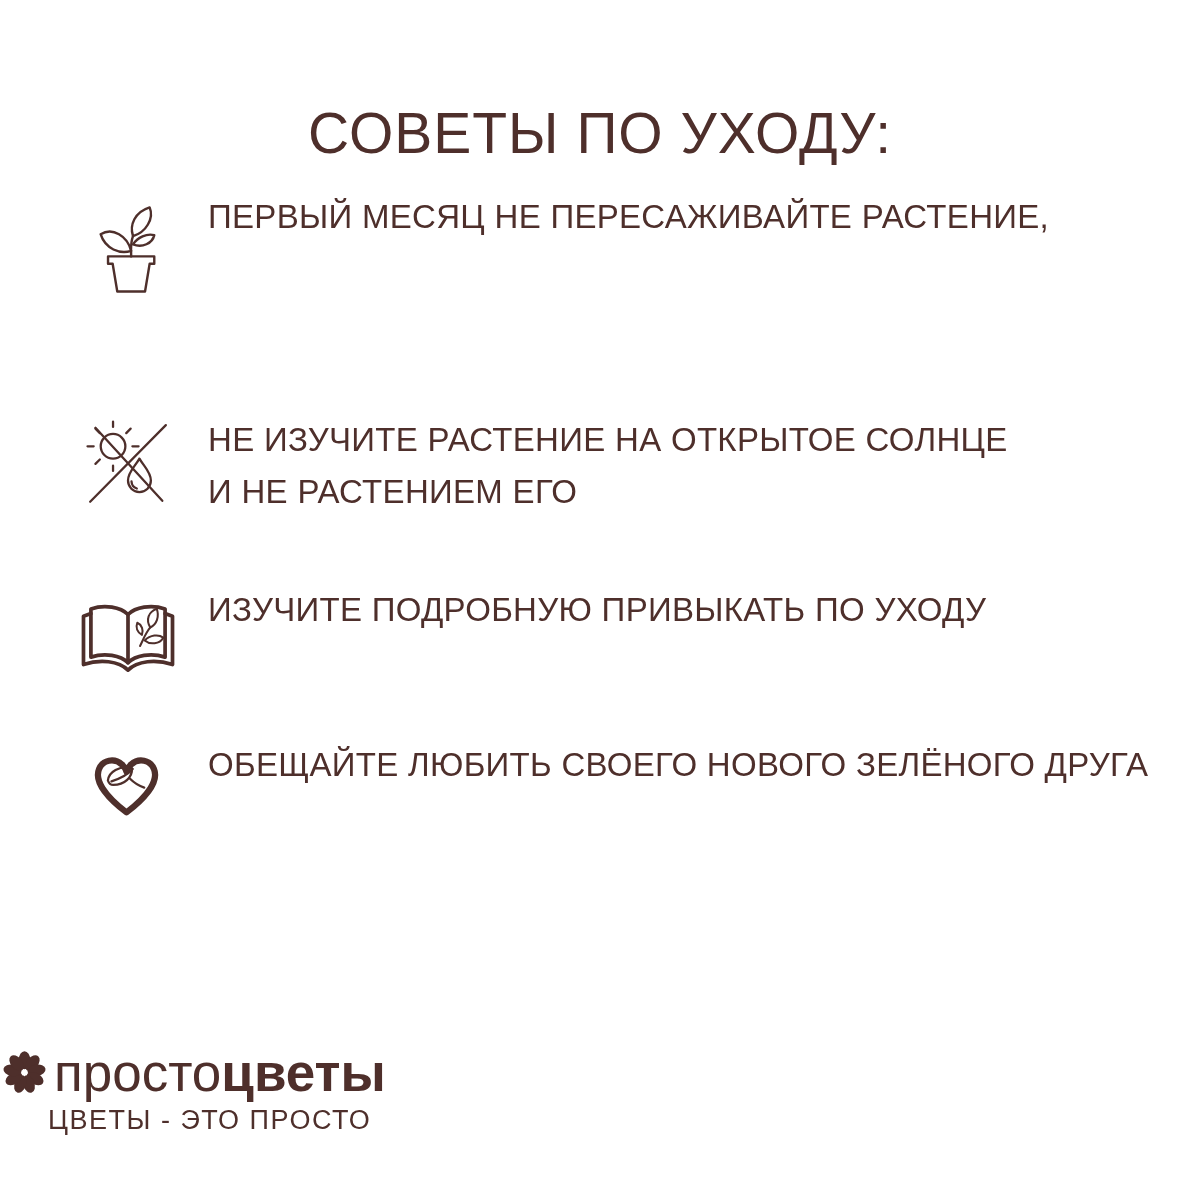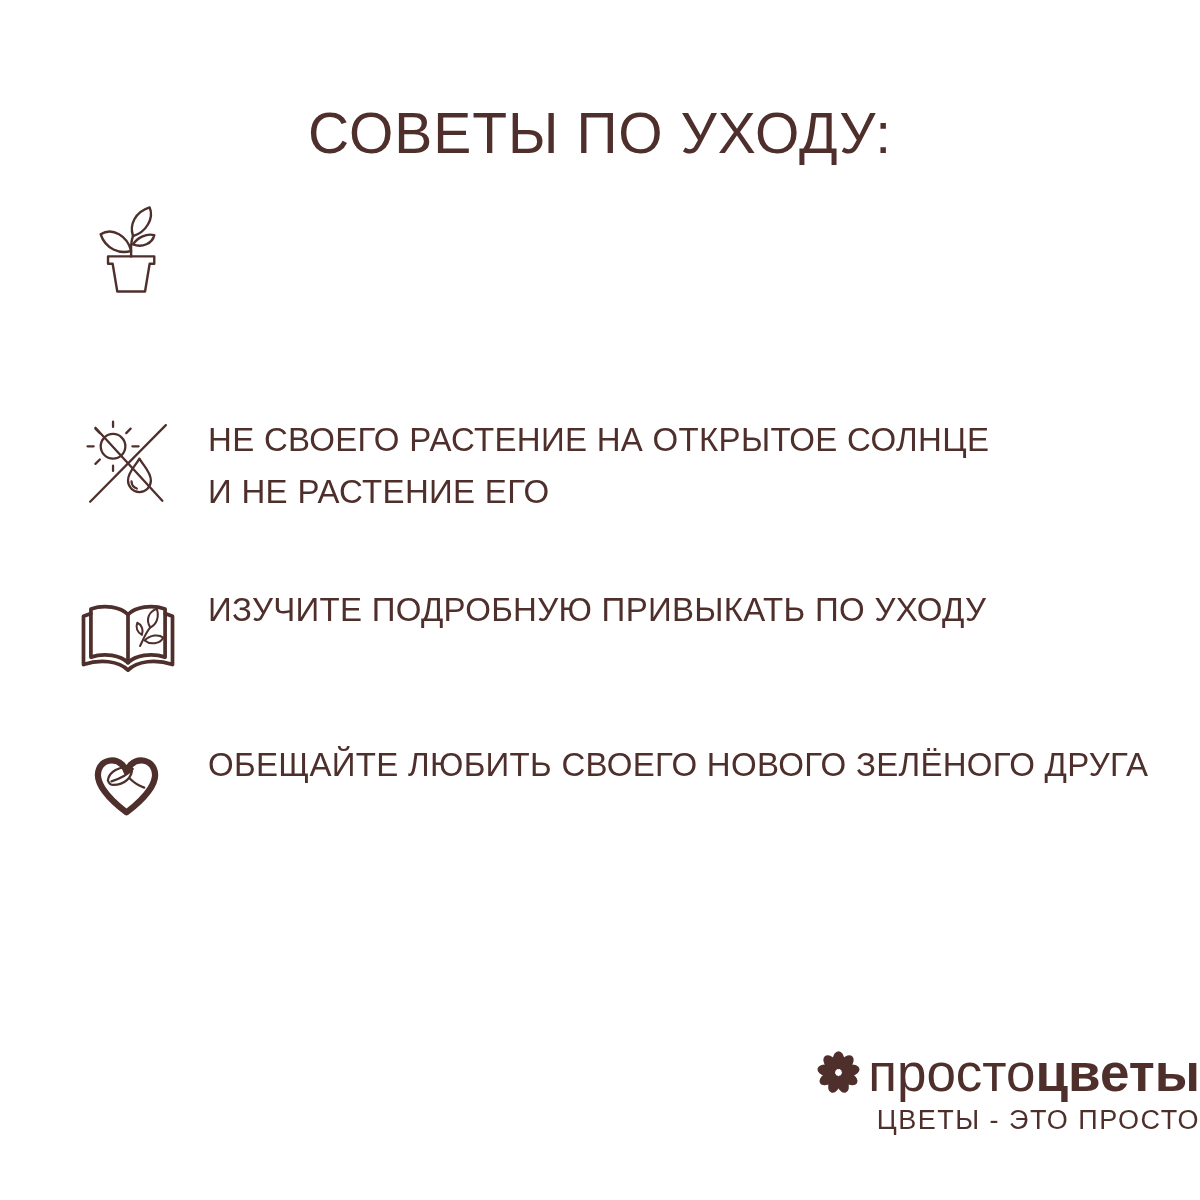--- a/index.html
+++ b/index.html
@@ -24,30 +24,30 @@
   #icon-1{left:96px;top:200px;width:74px;height:98px;}
   #text-1{top:191px;}
   #icon-2{left:84px;top:414px;width:88px;height:98px;}
   #text-2{top:414px;}
   #icon-3{left:77px;top:601px;width:102px;height:77px;}
   #text-3{top:584px;}
   #icon-4{left:84px;top:740px;width:85px;height:81px;}
   #text-4{top:739px;}
   .footer{
     position:absolute;top:1046px;left:0;width:100%;
-    display:flex;flex-direction:column;align-items:flex-end;
+    display:flex;flex-direction:column;align-items:flex-start;
   }
   .brand-row{display:flex;align-items:center;gap:5px;}
   .flower-logo{width:49px;height:49px;}
   .flower-logo svg{display:block;width:100%;height:100%;}
   .brand-name{font-size:53px;letter-spacing:0;line-height:1;}
   .brand-regular{font-weight:400;}
   .brand-bold{font-weight:700;}
   .brand-tagline{
-    margin-top:6px;
+    margin-top:6px;margin-left:48px;
     font-size:27px;letter-spacing:1.5px;font-weight:400;
   }
   .ic{fill:none;stroke:#4e2f2b;stroke-linecap:round;stroke-linejoin:round;}
 </style>
 </head>
 <body>
 
 <h1 class="page-title">СОВЕТЫ ПО УХОДУ:</h1>
 
 <div class="tip-icon" id="icon-1">
@@ -55,20 +55,21 @@
     <g class="ic" stroke-width="2.6">
       <path d="M13 58 H63 V66 H58 L53 96 H23 L18 66 H13 Z"></path>
       <path d="M38 58 C38 50 37 44 40 36"></path>
       <path d="M40 36 C36 24 42 10 58 5 C63 17 54 32 40 36 Z"></path>
       <path d="M38 52 C26 56 10 50 5 34 C18 26 34 36 38 52 Z"></path>
       <path d="M40 45 C45 37 55 33 63 35 C61 44 50 49 40 45 Z"></path>
     </g>
   </svg>
 </div>
 <div class="tip-text" id="text-1">
+  <div>ПЕРВЫЙ МЕСЯЦ НЕ ПЕРЕСАЖИВАЙТЕ РАСТЕНИЕ,</div>
 </div>
 
 <div class="tip-icon" id="icon-2">
   <svg viewBox="0 0 100 100" xmlns="http://www.w3.org/2000/svg">
     <g class="ic" stroke-width="2.6">
       <circle cx="33" cy="31" r="14"></circle>
       <line x1="33" y1="9" x2="33" y2="3"></line>
       <line x1="48" y1="16" x2="53" y2="11"></line>
       <line x1="55" y1="31" x2="62" y2="31"></line>
       <line x1="18" y1="16" x2="13" y2="11"></line>
@@ -76,22 +77,22 @@
       <line x1="18" y1="46" x2="13" y2="51"></line>
       <line x1="33" y1="53" x2="33" y2="59"></line>
       <path d="M63 45 C58 54 50 60 50 70 A13 13 0 0 0 76 70 C76 60 68 54 63 45 Z"></path>
       <path d="M54 71 A9 9 0 0 0 60 79"></path>
       <line x1="7" y1="94" x2="93" y2="7"></line>
       <line x1="13" y1="10" x2="89" y2="93"></line>
     </g>
   </svg>
 </div>
 <div class="tip-text" id="text-2">
-  <div>НЕ СВОЕГО РАСТЕНИЕ НА ОТКРЫТОЕ СОЛНЦЕ</div>
-  <div>И НЕ РАСТЕНИЕ ЕГО</div>
+  <div>НЕ ИЗУЧИТЕ РАСТЕНИЕ НА ОТКРЫТОЕ СОЛНЦЕ</div>
+  <div>И НЕ РАСТЕНИЕМ ЕГО</div>
 </div>
 
 <div class="tip-icon" id="icon-3">
   <svg viewBox="0 0 110 82" xmlns="http://www.w3.org/2000/svg">
     <g class="ic" stroke-width="4">
       <path d="M55 14 C47 6 30 3 15 8 L15 60 C30 55 47 58 55 66 C63 58 80 55 95 60 L95 8 C80 3 63 6 55 14 Z"></path>
       <line x1="55" y1="14" x2="55" y2="66"></line>
       <path d="M15 13 L7 16 V68 C25 62 45 64 55 74 C65 64 85 62 103 68 V16 L95 13"></path>
     </g>
     <g class="ic" stroke-width="2.2">

